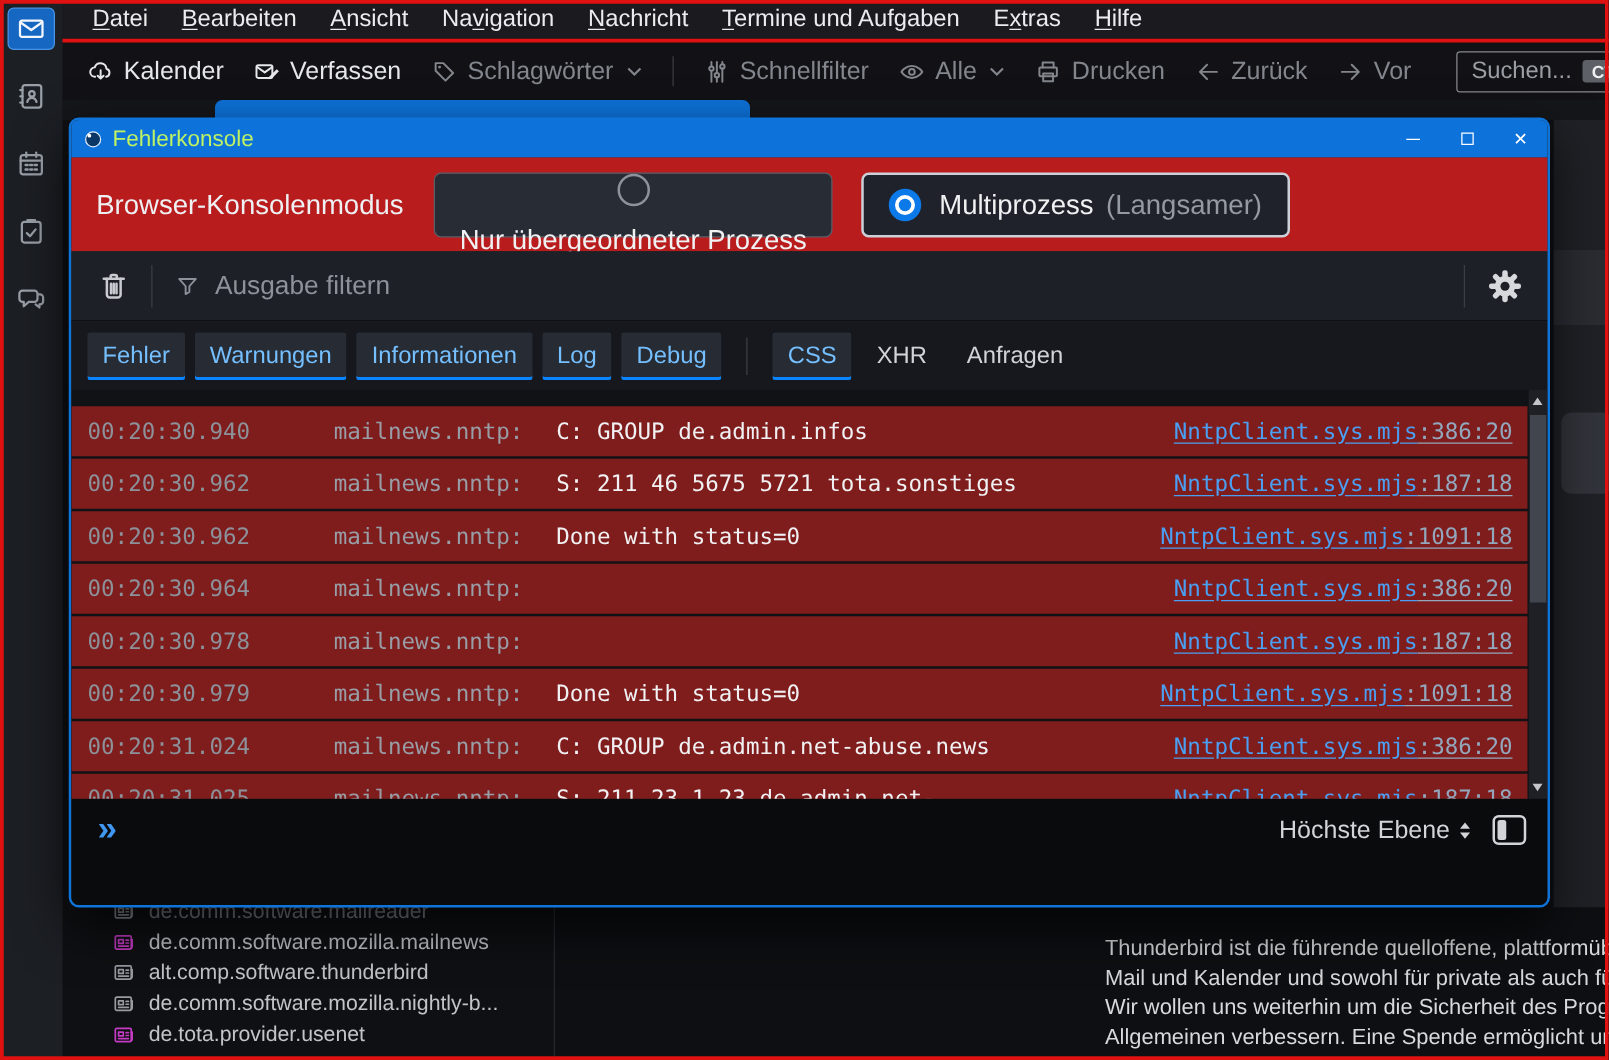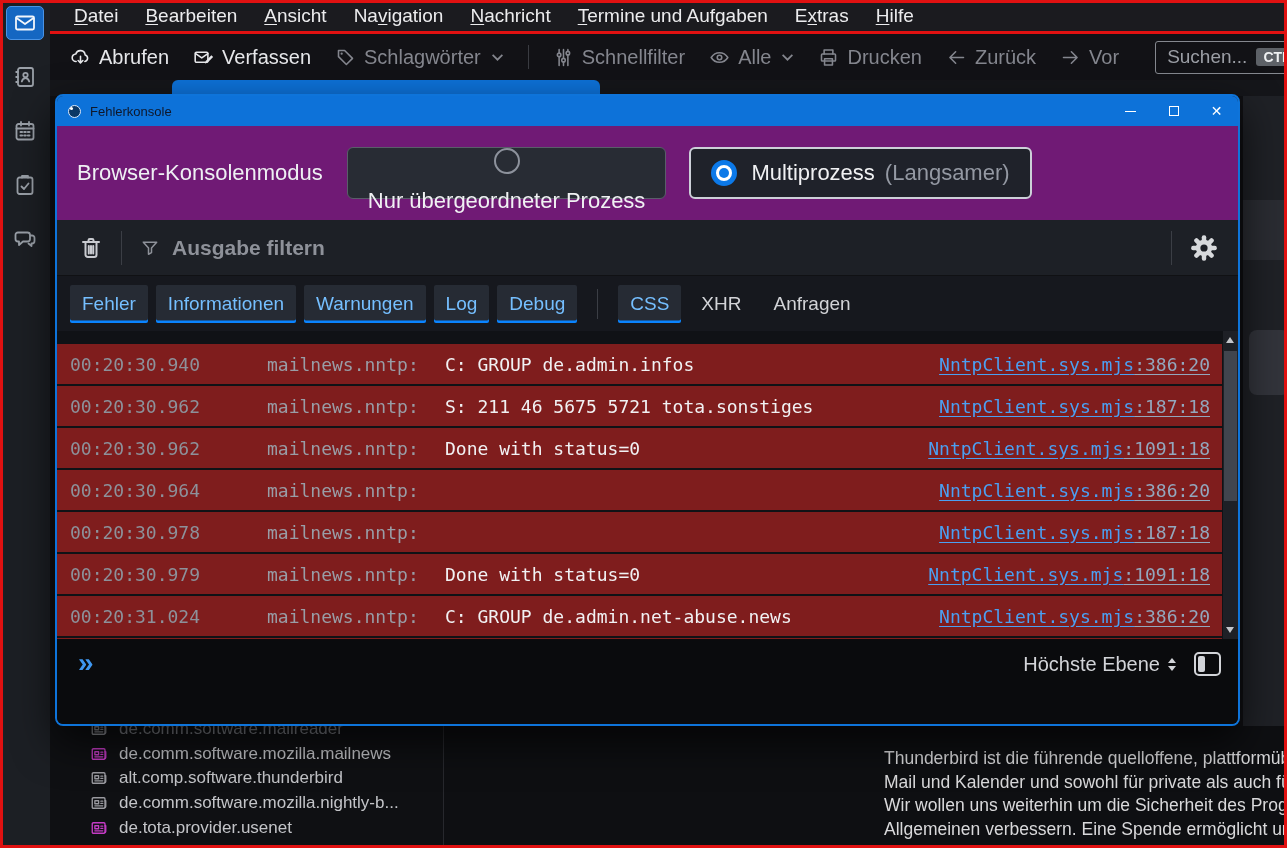--- a/index.html
+++ b/index.html
@@ -62,45 +62,45 @@
   .ng-row.dim .ng-label { color:#7e8087; }
   #promo-text { position:absolute; left:440px; top:21px; width:700px; font-size:17.5px; line-height:23.5px; color:#d9d9db; }
 
   
   #dialog { position:absolute; left:55px; top:94px; width:1185px; height:632px; z-index:10;
     border:2px solid #0e74da; border-radius:8px; overflow:hidden; background:#26292f;
     box-shadow:0 16px 42px rgba(0,0,0,.7); display:flex; flex-direction:column; }
   #titlebar { height:30px; background:#0d72d9; display:flex; align-items:center; padding-left:11px; flex:none; }
   #title-icon { width:13px; height:13px; border-radius:50%; background:#0a3766; border:1.5px solid #ddeafc; position:relative; flex:none; }
   #title-icon::after { content:""; position:absolute; left:1px; top:1px; width:3px; height:3px; border-radius:50%; background:#fff; }
-  #title-text { color:#0f172a; font-size:13px; margin-left:9px; }
+  #title-text { color:#bef264; font-size:18px; margin-left:9px; }
   #win-controls { margin-left:auto; display:flex; height:100%; }
   .wc { width:43px; height:100%; display:flex; align-items:center; justify-content:center; color:#fff; font-size:14px; cursor:pointer; }
   .s-min { width:11px; border-top:1.6px solid #fff; display:block; }
   .s-max { width:10px; height:10px; border:1.6px solid #fff; display:block; }
 
-  #mode-row { height:94px; background:#701a75; display:flex; align-items:center; padding-left:20px; flex:none; }
+  #mode-row { height:75px; background:#b91c1c; display:flex; align-items:center; padding-left:20px; flex:none; }
   #mode-label { font-size:22px; color:#eef0f3; }
   .mode-btn { display:flex; align-items:center; gap:14px; height:52px; padding:0 20px; border-radius:6px;
     font-size:22px; cursor:pointer; white-space:nowrap; }
   .mode-btn.unsel { margin-left:24px; background:#282c34; border:1.5px solid #595e69;flex-direction:column; }
   .mode-btn.sel { margin-left:23px; background:#1f222a; border:2px solid #ccd0d8; }
   .mode-main { color:#f0f1f3; }
   .mode-suffix { color:#9499a3; margin-left:-4px; }
   .radio { width:26px; height:26px; border-radius:50%; flex:none; }
   .radio.off { border:2.5px solid #8d929c; }
   .radio.on { background:#fff; border:5px solid #0c79e8; display:flex; align-items:center; justify-content:center; }
   .radio.on i { width:10px; height:10px; border-radius:50%; background:#0c79e8; }
 
   #filterbar { height:56px; background:#1d2026; border-bottom:1px solid #101114; display:flex; align-items:center; flex:none; }
   #trash-btn { margin-left:22px; color:#c9cbd0; cursor:pointer; }
   #trash-btn svg { width:24px; height:24px; }
   .fb-sep { width:1px; height:34px; background:#3b3e45; margin:0 18px; }
   #funnel { color:#8e9199; } #funnel svg { width:20px; height:20px; }
-  #filter-placeholder { font-size:21px; color:#8e9199; margin-left:12px; flex:1; cursor:text;font-weight:bold; }
+  #filter-placeholder { font-size:21px; color:#8e9199; margin-left:12px; flex:1; cursor:text; }
   #gear-btn { color:#d7d9dc; margin:0 20px 0 0; cursor:pointer; }
   #gear-btn svg { width:28px; height:28px; }
 
   #tabsrow { height:55px; background:#16181e; display:flex; align-items:center; padding-left:13px; gap:8px; font-size:19px; flex:none; }
   .ftab { padding:8px 12px; border-radius:2px; cursor:pointer; white-space:nowrap; }
   .ftab.active { color:#75bfff; background:#262b34; box-shadow:inset 0 -2.5px 0 #0a84ff; }
   .ftab.inactive { color:#d2d3d7; }
   .ftab-sep { width:1px; height:30px; background:#3b3e45; margin:0 12px; }
 
   #console { flex:1; background:#101216; position:relative; overflow:hidden; }
@@ -201,21 +201,21 @@
 
 <div id="toolbar">
   <div id="tb-items" style="display:flex;align-items:center;gap:24px;">
       <div class="tb-item">
         <span>
           <svg viewBox="0 0 24 24" fill="none" stroke="currentColor" stroke-width="1.8" stroke-linecap="round" stroke-linejoin="round">
             <path d="M7 16.5a4.3 4.3 0 0 1-.4-8.6 5.5 5.5 0 0 1 10.7 1.2A3.8 3.8 0 0 1 17 16.5"></path>
             <path d="M12 10.5V18M9.3 15.5l2.7 2.7 2.7-2.7"></path>
           </svg>
         </span>
-        <span>Abrufen</span>
+        <span>Kalender</span>
       </div>
       <div class="tb-item">
         <span>
           <svg viewBox="0 0 24 24" fill="none" stroke="currentColor" stroke-width="1.8" stroke-linecap="round" stroke-linejoin="round">
             <rect x="2.5" y="6" width="14.5" height="11.5" rx="1.5"></rect>
             <path d="M3 7.5l7 5 7-5"></path>
             <path fill="currentColor" stroke="none" d="M14.5 16 21 9.5l2 2-6.5 6.5-2.8.8z"></path>
           </svg>
         </span>
         <span>Verfassen</span>
@@ -431,22 +431,22 @@
             <rect x="10.1" y="1" width="3.8" height="22" rx="1.7" transform="rotate(135 12 12)"></rect>
             <circle cx="12" cy="12" r="7"></circle>
           </g>
           <circle cx="12" cy="12" r="3.1" fill="#1d2026"></circle>
         </svg>
       </span>
   </div>
 
   <div id="tabsrow">
       <span class="ftab active">Fehler</span>
+      <span class="ftab active">Warnungen</span>
       <span class="ftab active">Informationen</span>
-      <span class="ftab active">Warnungen</span>
       <span class="ftab active">Log</span>
       <span class="ftab active">Debug</span>
       <span class="ftab-sep"></span>
       <span class="ftab active">CSS</span>
       <span class="ftab inactive">XHR</span>
       <span class="ftab inactive">Anfragen</span>
     </div>
 
   <div id="console">
     <div id="console-rows">

